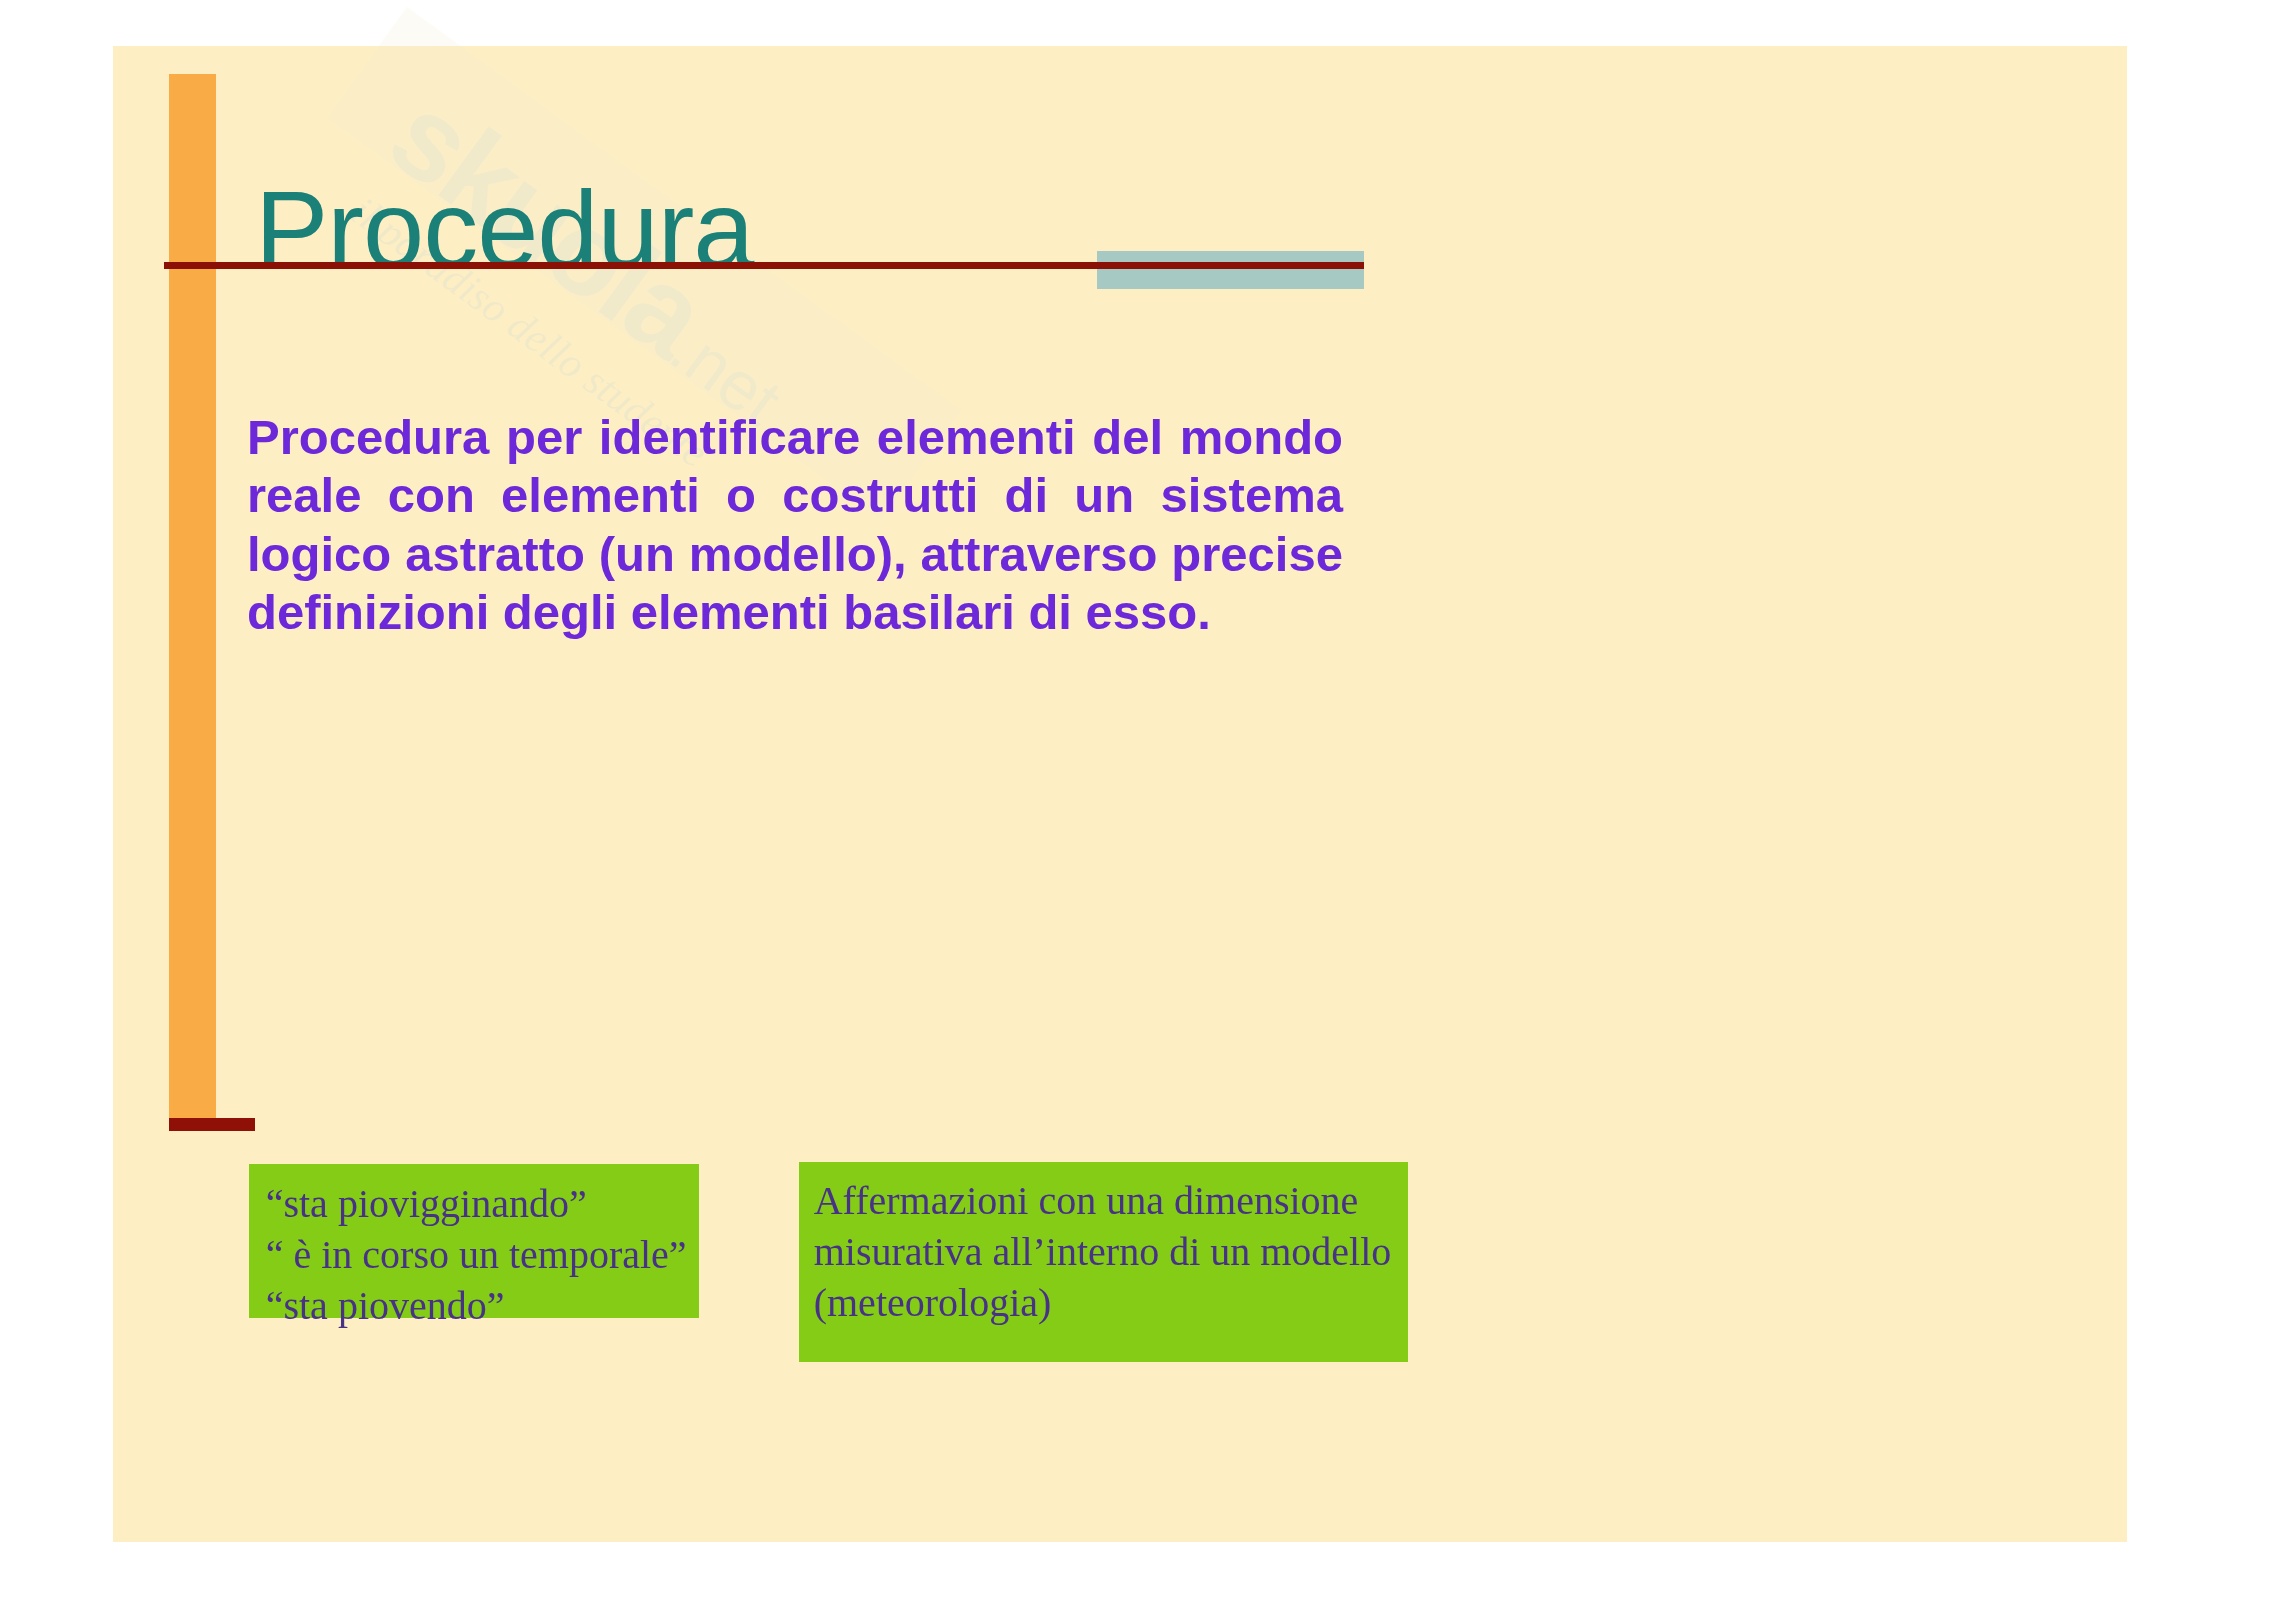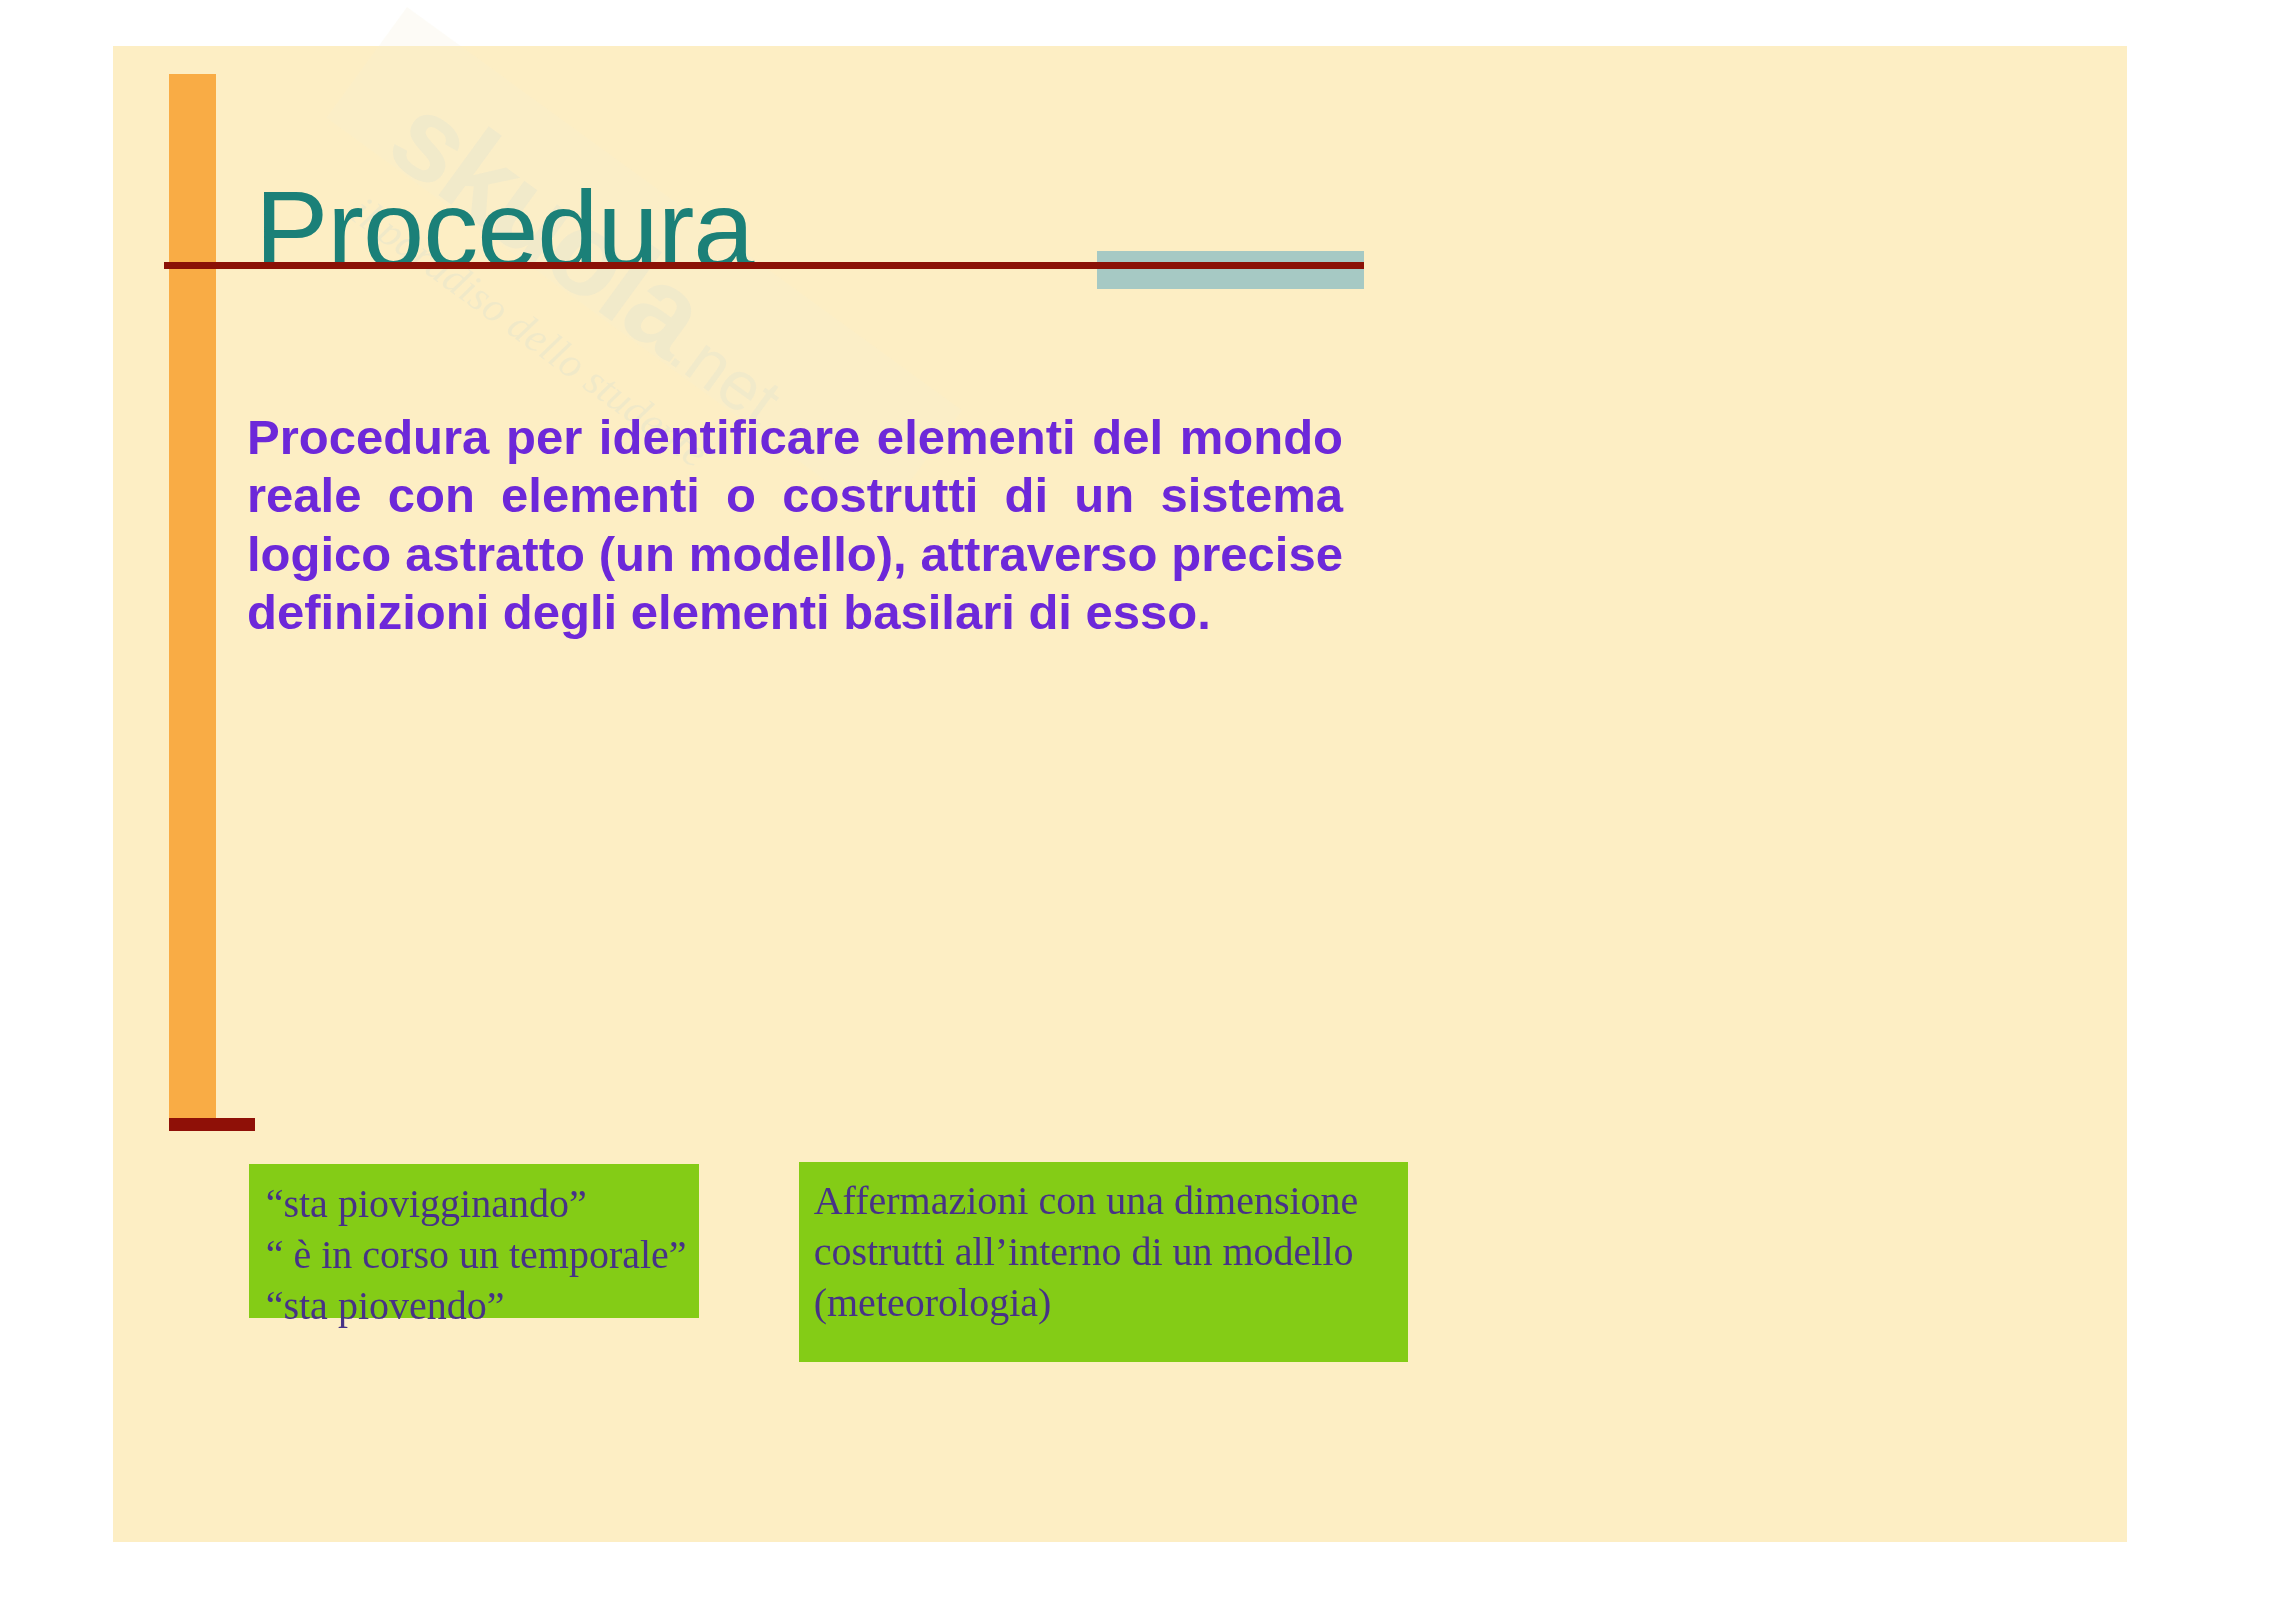--- a/index.html
+++ b/index.html
@@ -192,18 +192,18 @@
   <div id="body-text">Procedura per identificare elementi del mondo reale con elementi o costrutti di un sistema logico astratto (un modello), attraverso precise definizioni degli elementi basilari di esso.</div>
 
   <div id="callout-left" class="callout">
     <span class="callout-line">“sta piovigginando”</span>
     <span class="callout-line">“ è in corso un temporale”</span>
     <span class="callout-line">“sta piovendo”</span>
   </div>
 
   <div id="callout-right" class="callout">
     <span class="callout-line">Affermazioni con una dimensione</span>
-    <span class="callout-line"> costrutti all’interno di un modello</span>
+    <span class="callout-line"> misurativa all’interno di un modello</span>
     <span class="callout-line">(meteorologia)</span>
   </div>
 
 </div>
 
 
 </body></html>

